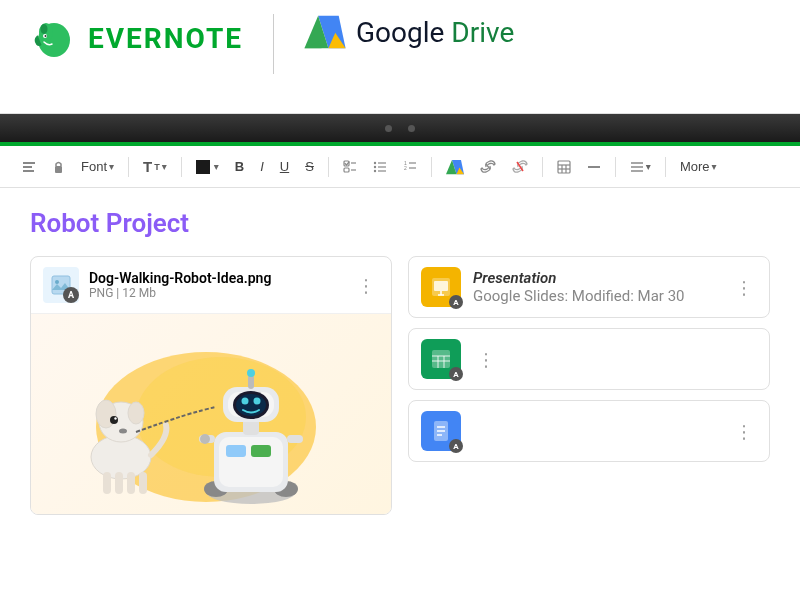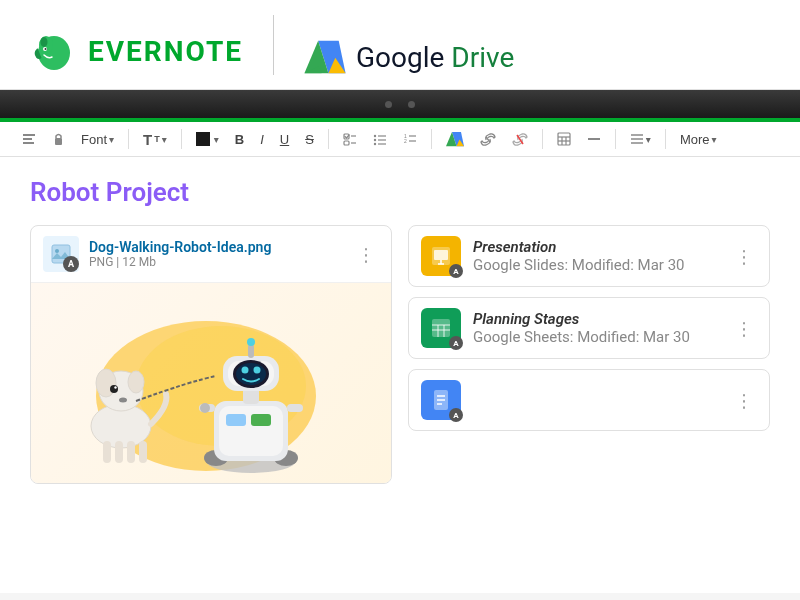--- a/index.html
+++ b/index.html
@@ -2,24 +2,24 @@
 <html><head>
   <meta charset="utf-8">
   <style>
     * { box-sizing: border-box; margin: 0; padding: 0; }
     body { font-family: -apple-system, BlinkMacSystemFont, 'Segoe UI', Roboto, Arial, sans-serif; background: #f5f5f5; width: 800px; height: 600px; overflow: hidden; }
 
     
     .header-bar {
       background: #fff;
       display: flex;
-      align-items: flex-end;
+      align-items: flex-start;
       padding: 14px 30px;
       border-bottom: 1px solid #e0e0e0;
-      height: 90px;
+      height: 114px;
     }
     .evernote-logo {
       display: flex;
       align-items: center;
       gap: 10px;
     }
     .evernote-elephant {
       width: 48px;
       height: 48px;
     }
@@ -62,21 +62,21 @@
     }
 
     
     .toolbar {
       background: #fff;
       border-bottom: 1px solid #e0e0e0;
       padding: 6px 16px;
       display: flex;
       align-items: center;
       gap: 4px;
-      height: 35px;
+      height: 42px;
     }
     .toolbar-btn {
       padding: 3px 6px;
       border: none;
       background: none;
       cursor: pointer;
       font-size: 13px;
       color: #444;
       border-radius: 3px;
       display: flex;
@@ -145,21 +145,21 @@
       display: flex;
       align-items: center;
       justify-content: center;
       font-size: 18px;
       flex-shrink: 0;
     }
     .file-info { flex: 1; }
     .file-name {
       font-size: 14px;
       font-weight: 600;
-      color: #0369a1;
+      color: #000000;
     }
     .file-meta {
       font-size: 12px;
       color: #888;
     }
     .more-dots {
       font-size: 18px;
       color: #999;
       cursor: pointer;
       padding: 0 4px;
@@ -530,24 +530,20 @@
         <div class="file-icon-wrap sheets-icon">
           <svg width="24" height="24" viewBox="0 0 24 24">
             <rect x="3" y="3" width="18" height="18" rx="2" fill="white" opacity="0.3"></rect>
             <line x1="3" y1="9" x2="21" y2="9" stroke="white" stroke-width="1.2" opacity="0.7"></line>
             <line x1="3" y1="14" x2="21" y2="14" stroke="white" stroke-width="1.2" opacity="0.7"></line>
             <line x1="9" y1="9" x2="9" y2="21" stroke="white" stroke-width="1.2" opacity="0.7"></line>
             <line x1="15" y1="9" x2="15" y2="21" stroke="white" stroke-width="1.2" opacity="0.7"></line>
           </svg>
           <div class="avatar-badge">A</div>
         </div>
-        <div class="file-list-info">
-          <div class="file-list-name">Planning Stages</div>
-          <div class="file-list-meta">Google Sheets: Modified: Mar 30</div>
-        </div>
         <span class="more-dots">⋮</span>
       </div>
 
       <div class="file-list-item">
         <div class="file-icon-wrap docs-icon">
           <svg width="24" height="24" viewBox="0 0 24 24">
             <rect x="5" y="2" width="14" height="20" rx="2" fill="white" opacity="0.4"></rect>
             <line x1="8" y1="8" x2="16" y2="8" stroke="white" stroke-width="1.5"></line>
             <line x1="8" y1="12" x2="16" y2="12" stroke="white" stroke-width="1.5"></line>
             <line x1="8" y1="16" x2="13" y2="16" stroke="white" stroke-width="1.5"></line>

